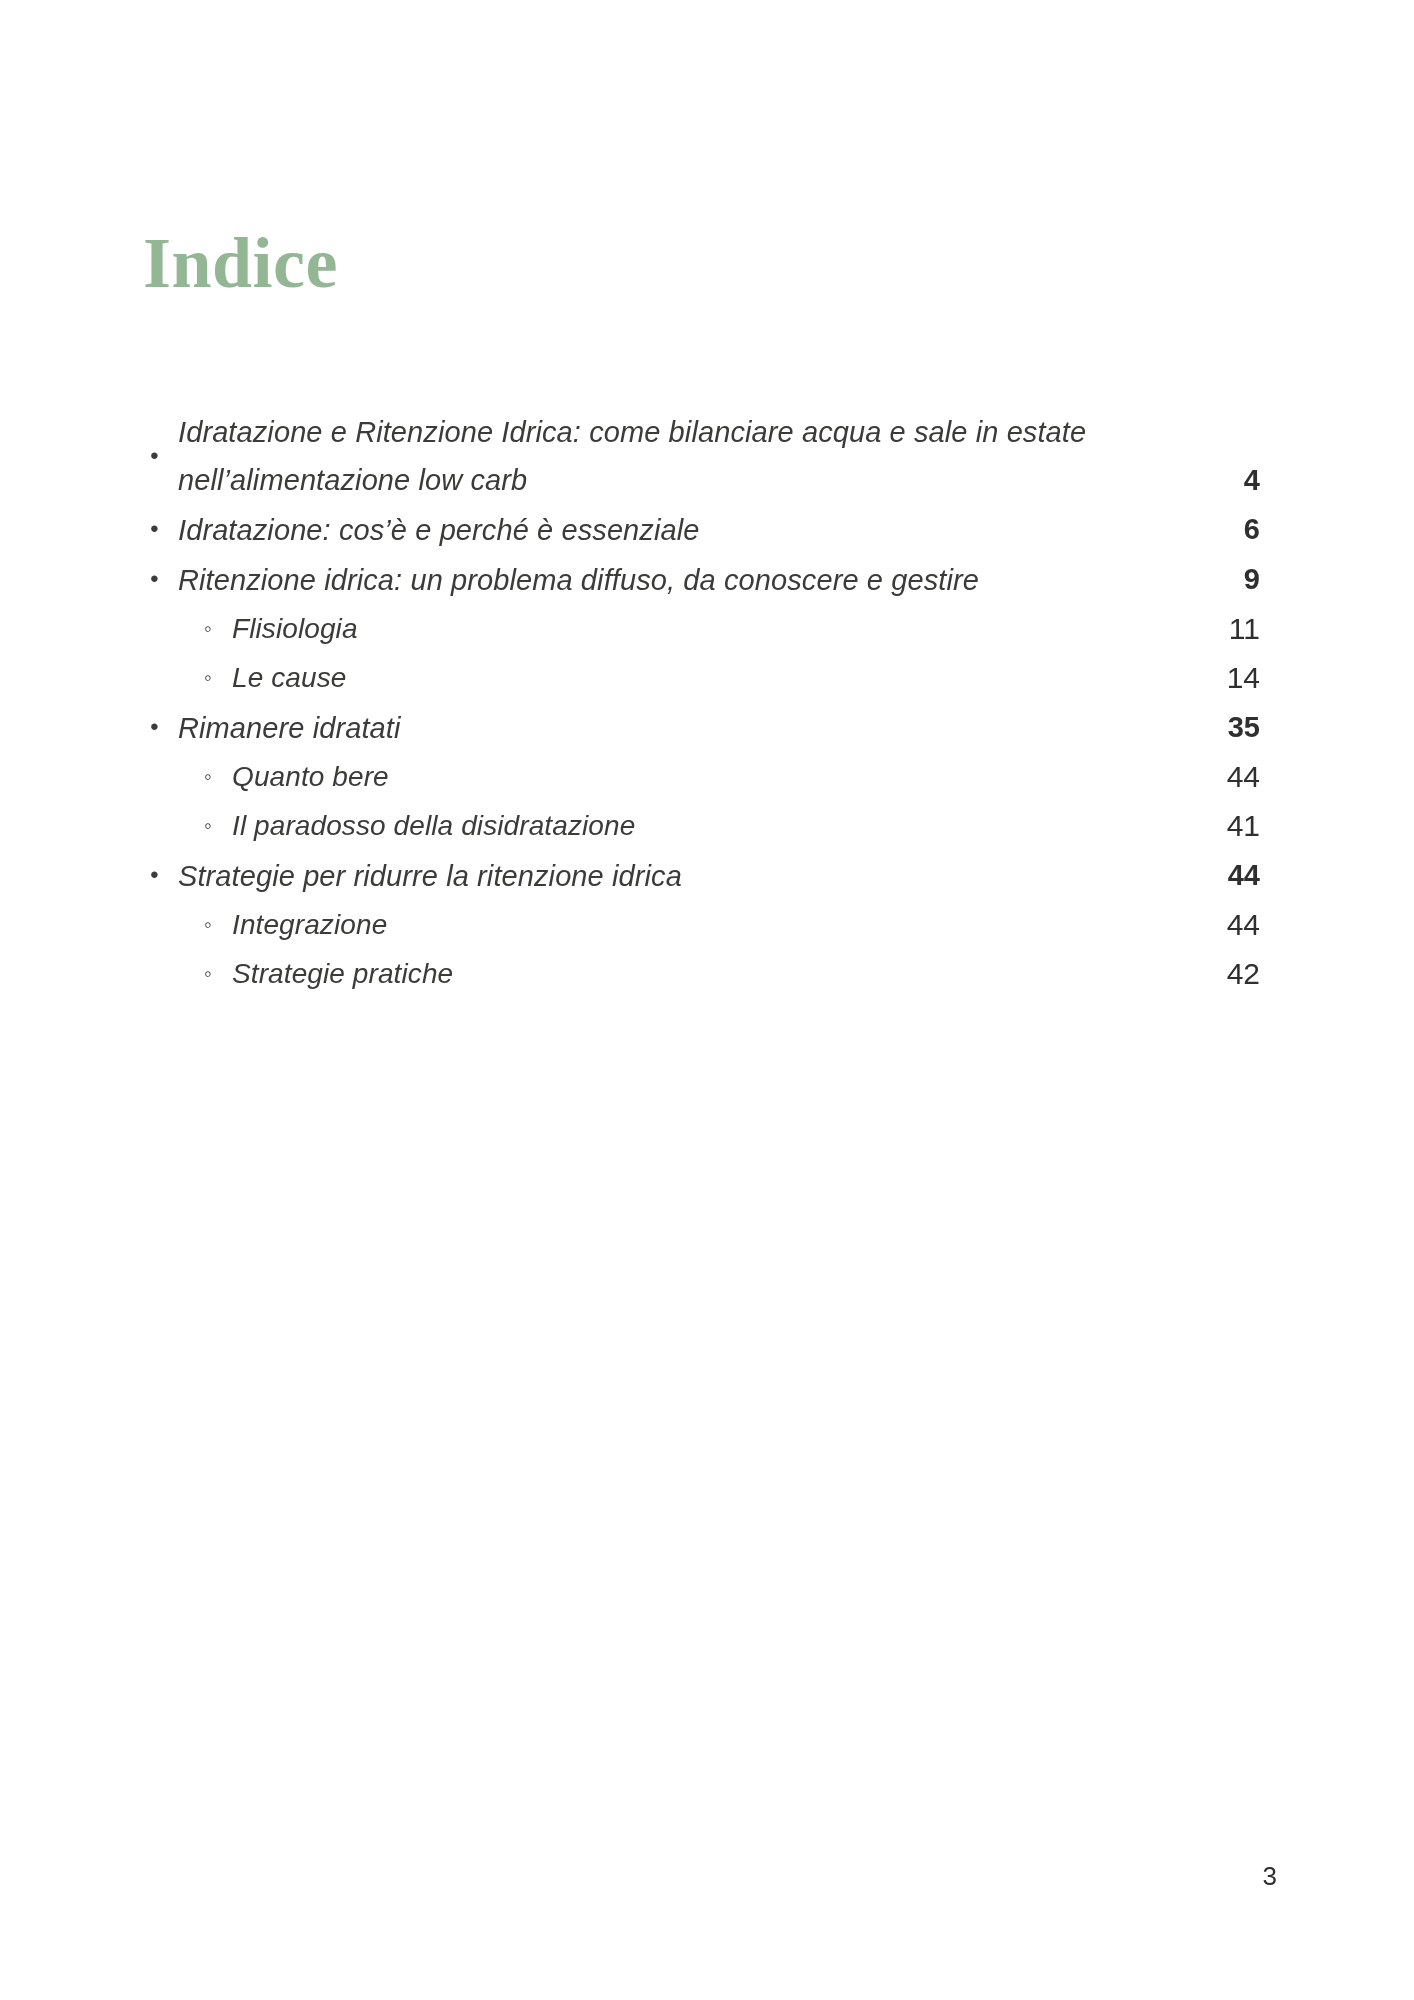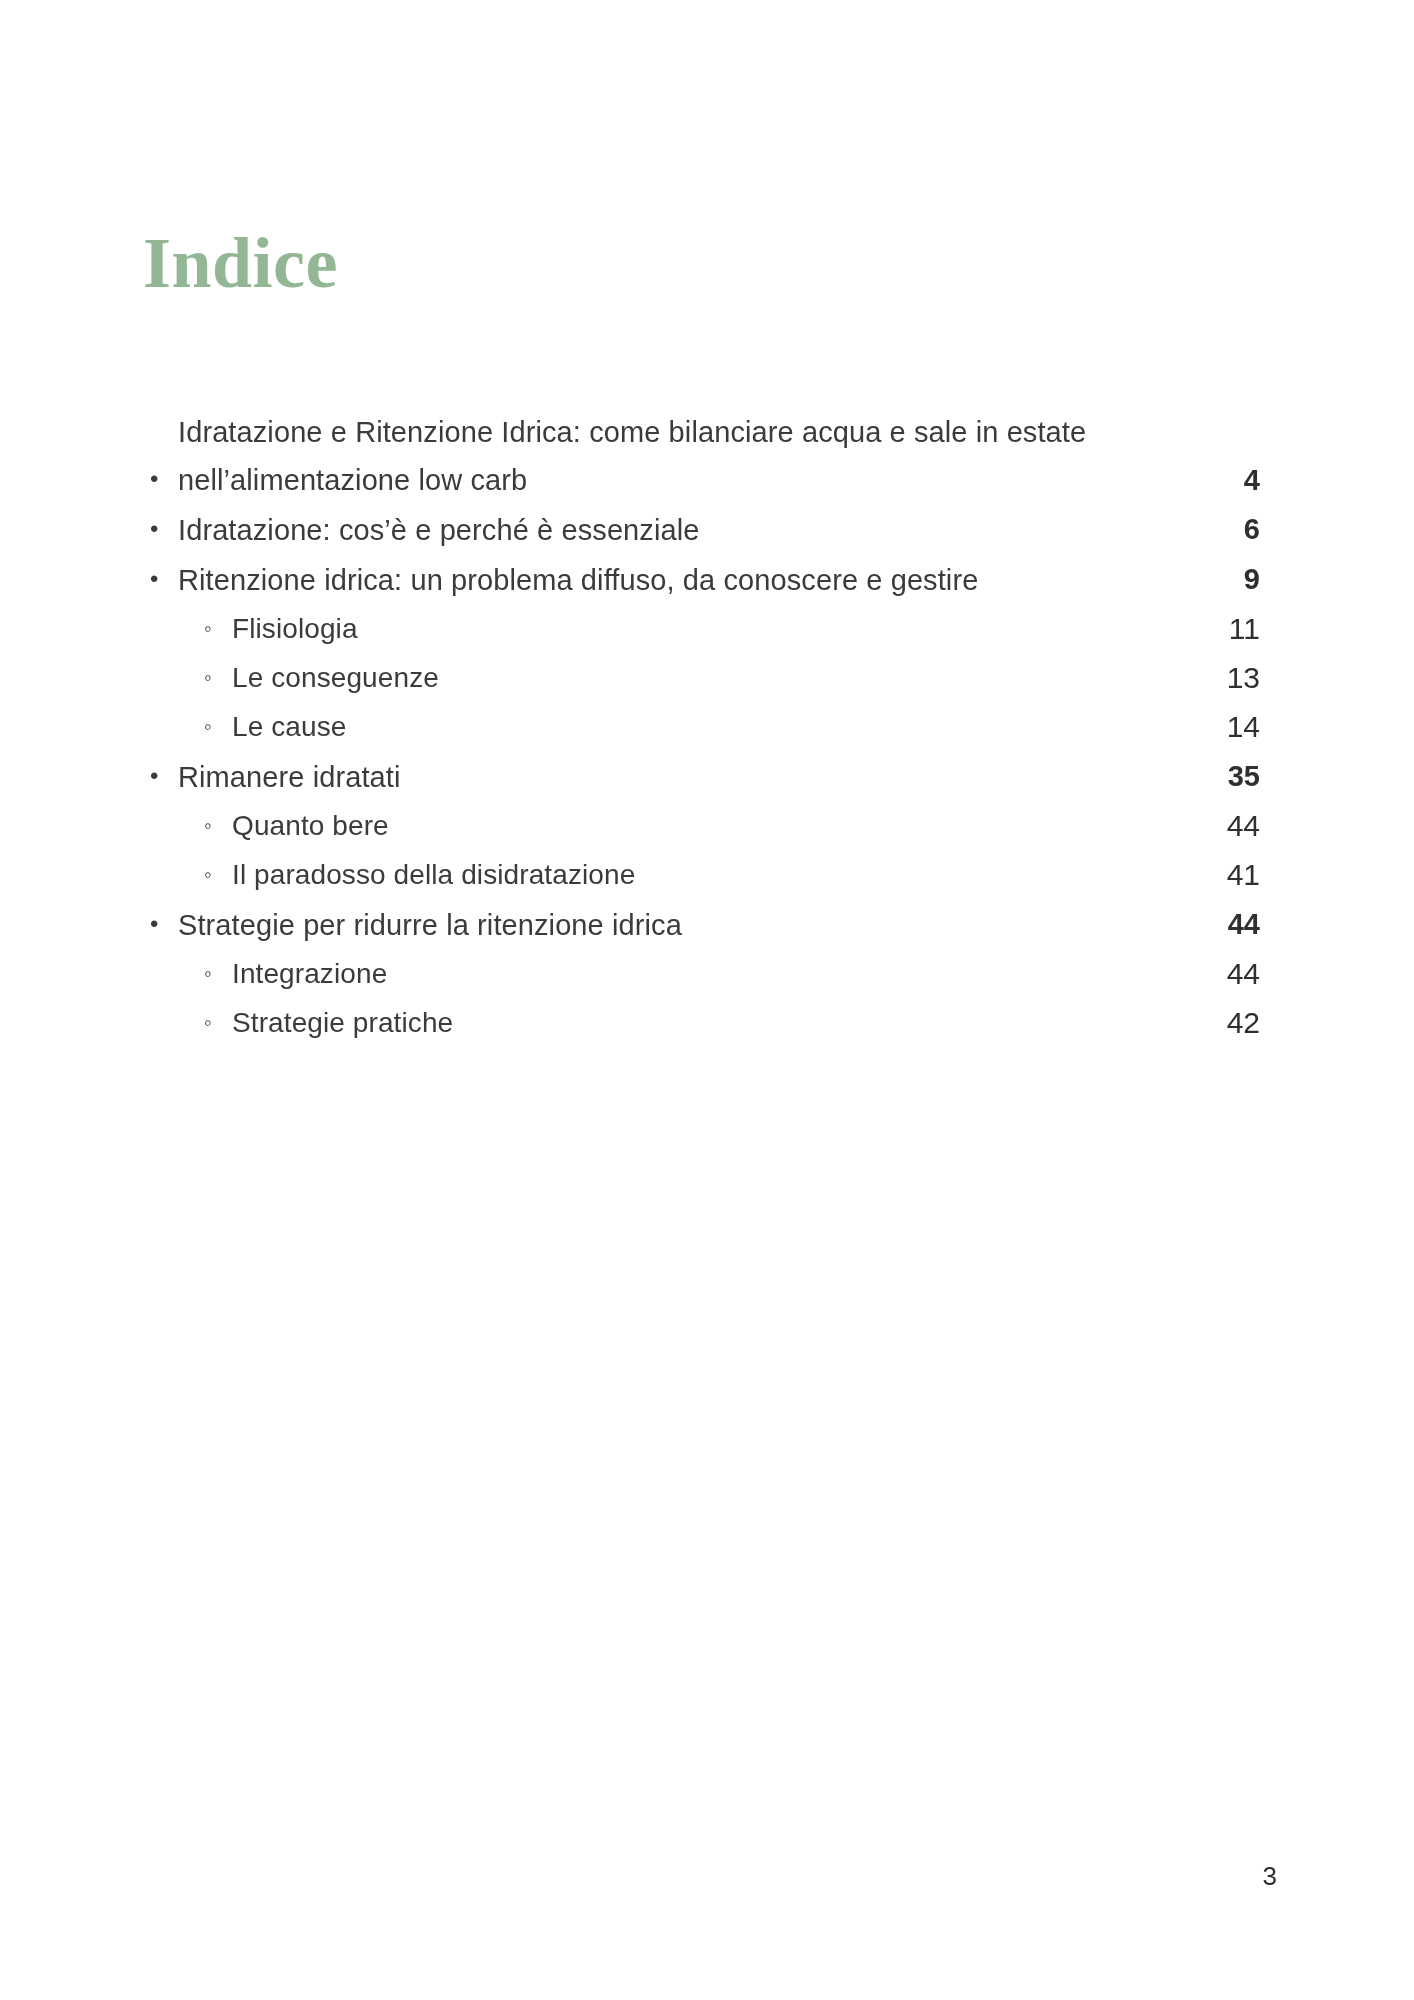--- a/index.html
+++ b/index.html
@@ -48,23 +48,24 @@
     margin: 0 0 1px 0;
   }
   .row-l1 {
     padding-left: 0;
   }
   .row-l2 {
     padding-left: 54px;
   }
   .label-wrap {
     display: flex;
-    align-items: flex-end;
+    align-items: center;
     flex: 1 1 auto;
     min-width: 0;
+    font-style: italic;
   }
   .bullet {
     flex: 0 0 auto;
     width: 28px;
     text-align: left;
     line-height: 48px;
     font-size: 22px;
     color: #3b3b38;
   }
   .bullet-l1::before {
@@ -148,27 +149,20 @@
         <li class="row row-l2">
           <span class="label-wrap">
             <span class="bullet bullet-l2"></span>
             <span class="label label-l2">Flisiologia</span>
           </span>
           <span class="page-num l2">11</span>
         </li>
         <li class="row row-l2">
           <span class="label-wrap">
             <span class="bullet bullet-l2"></span>
-            <span class="label label-l2">Le conseguenze</span>
-          </span>
-          <span class="page-num l2">13</span>
-        </li>
-        <li class="row row-l2">
-          <span class="label-wrap">
-            <span class="bullet bullet-l2"></span>
             <span class="label label-l2">Le cause</span>
           </span>
           <span class="page-num l2">14</span>
         </li>
         <li class="row row-l1">
           <span class="label-wrap">
             <span class="bullet bullet-l1"></span>
             <span class="label">Rimanere idratati</span>
           </span>
           <span class="page-num bold">35</span>

